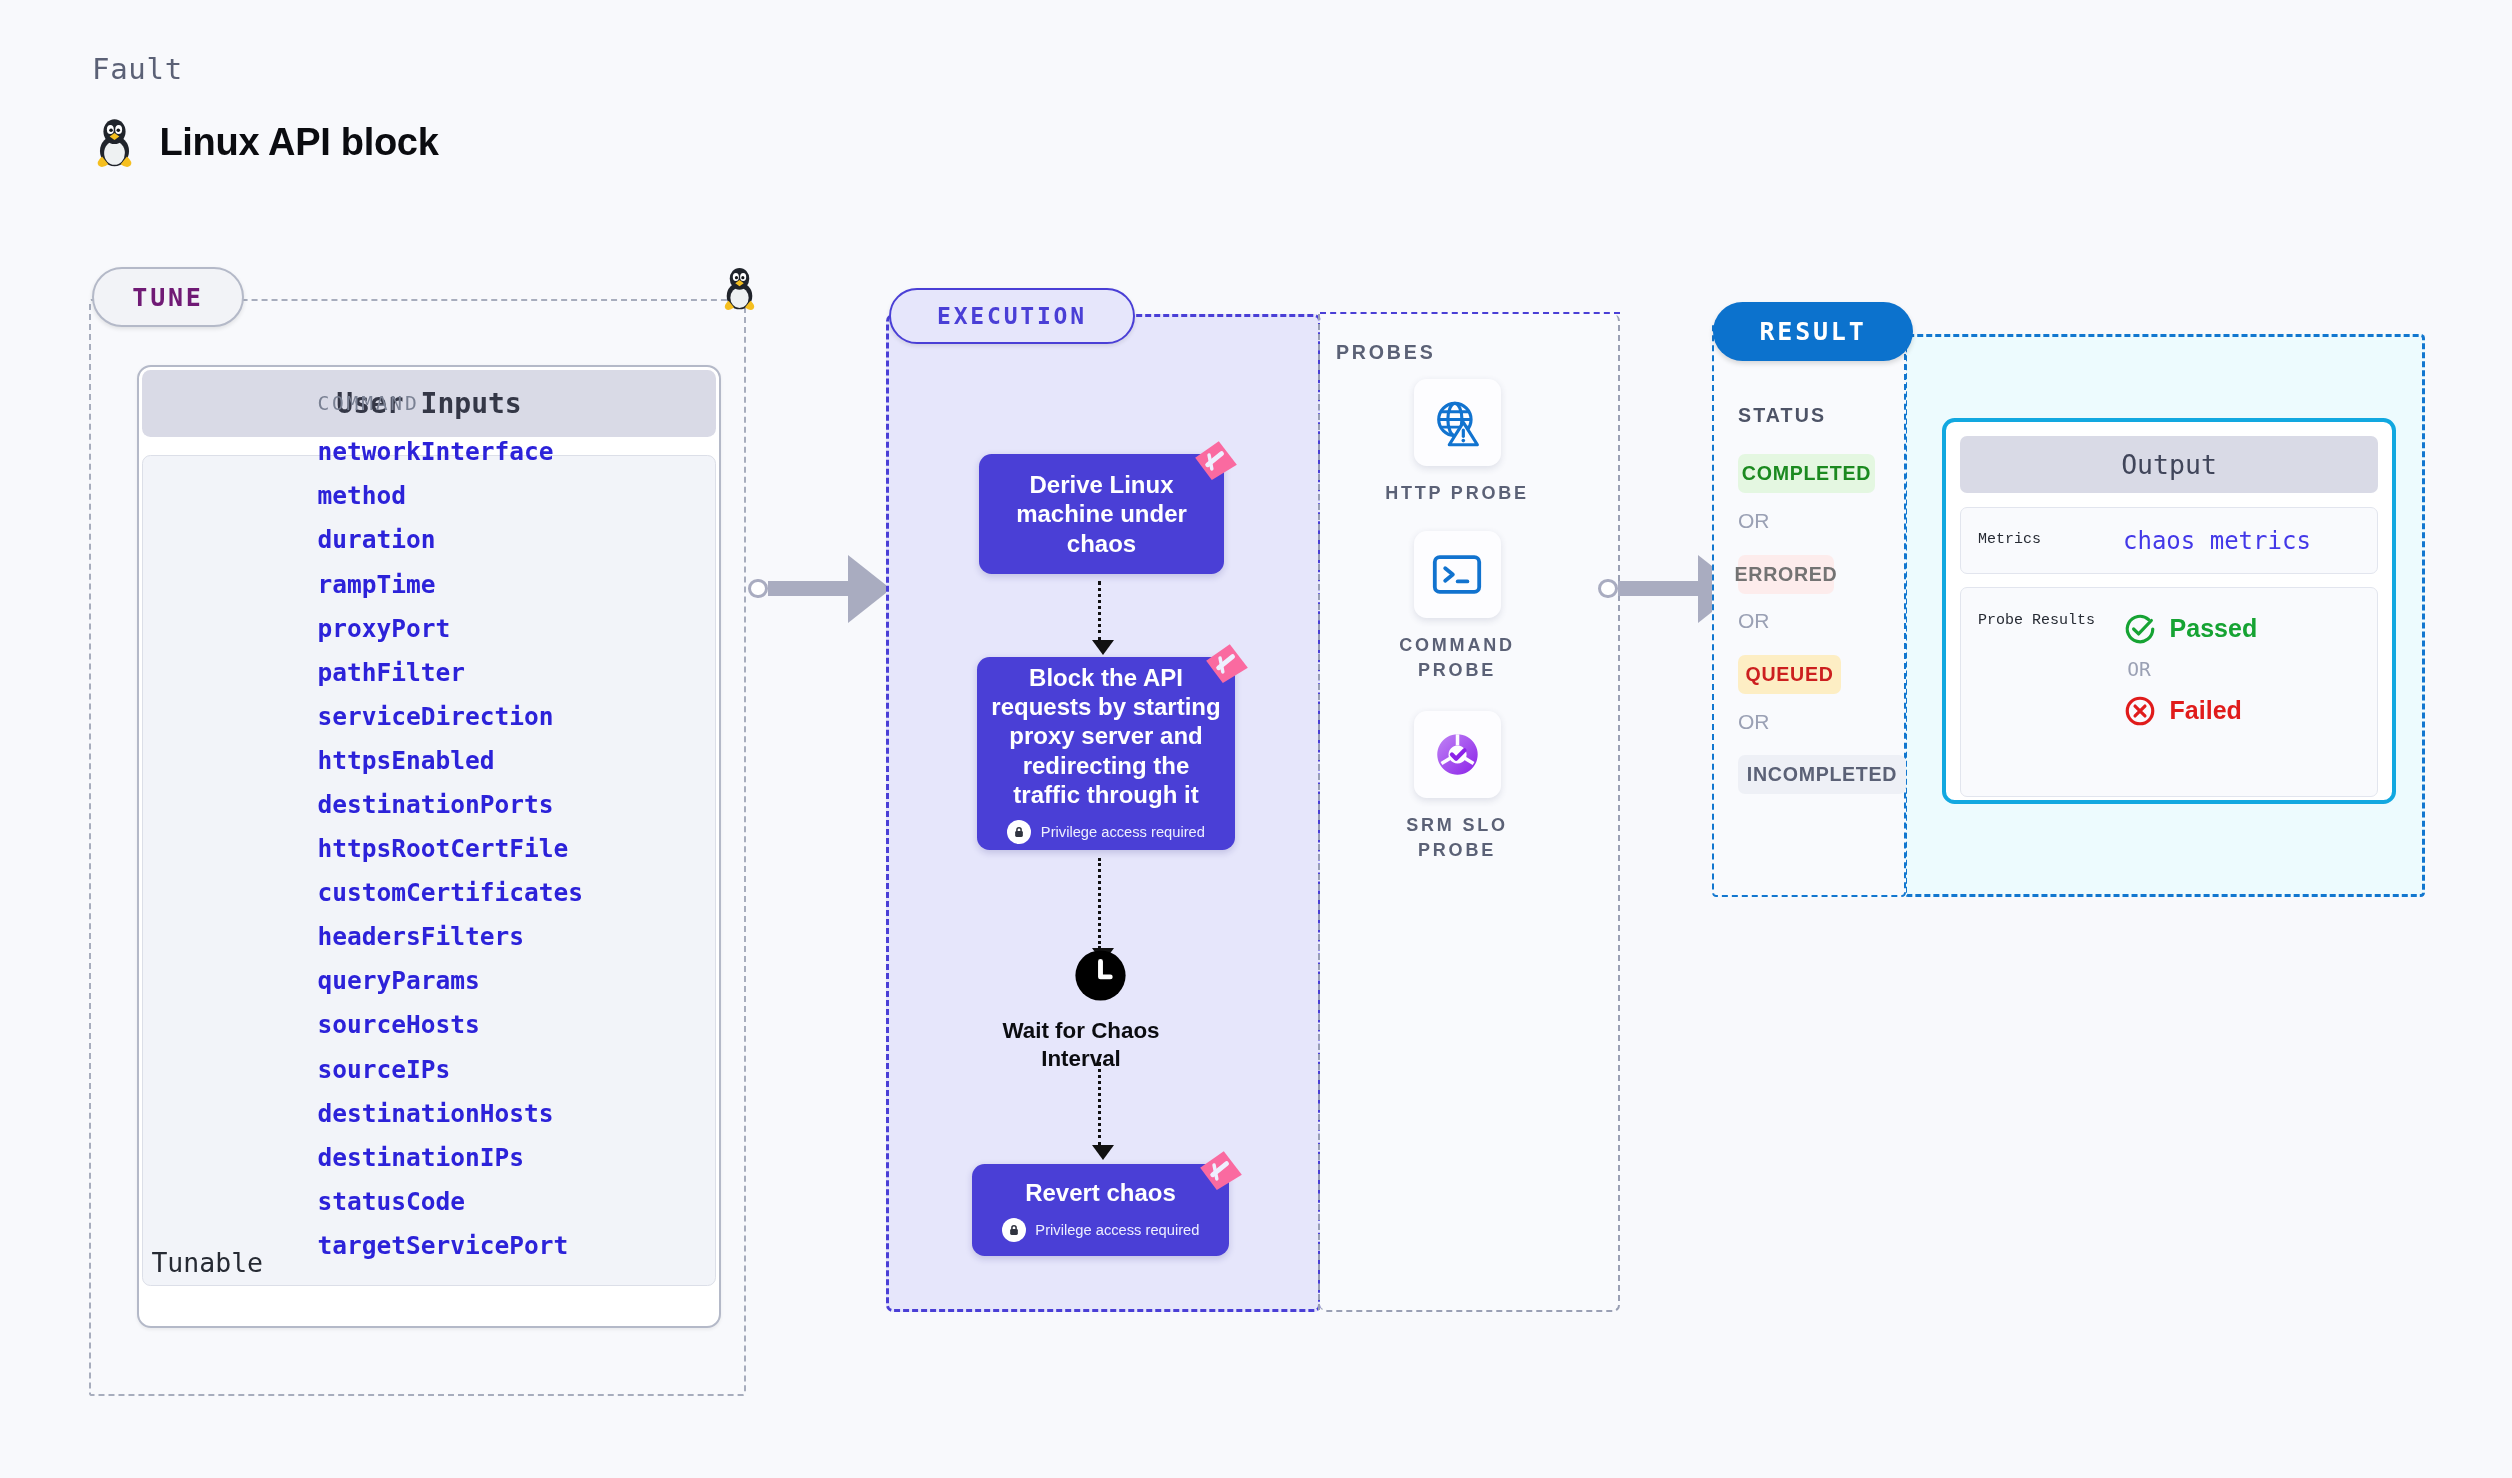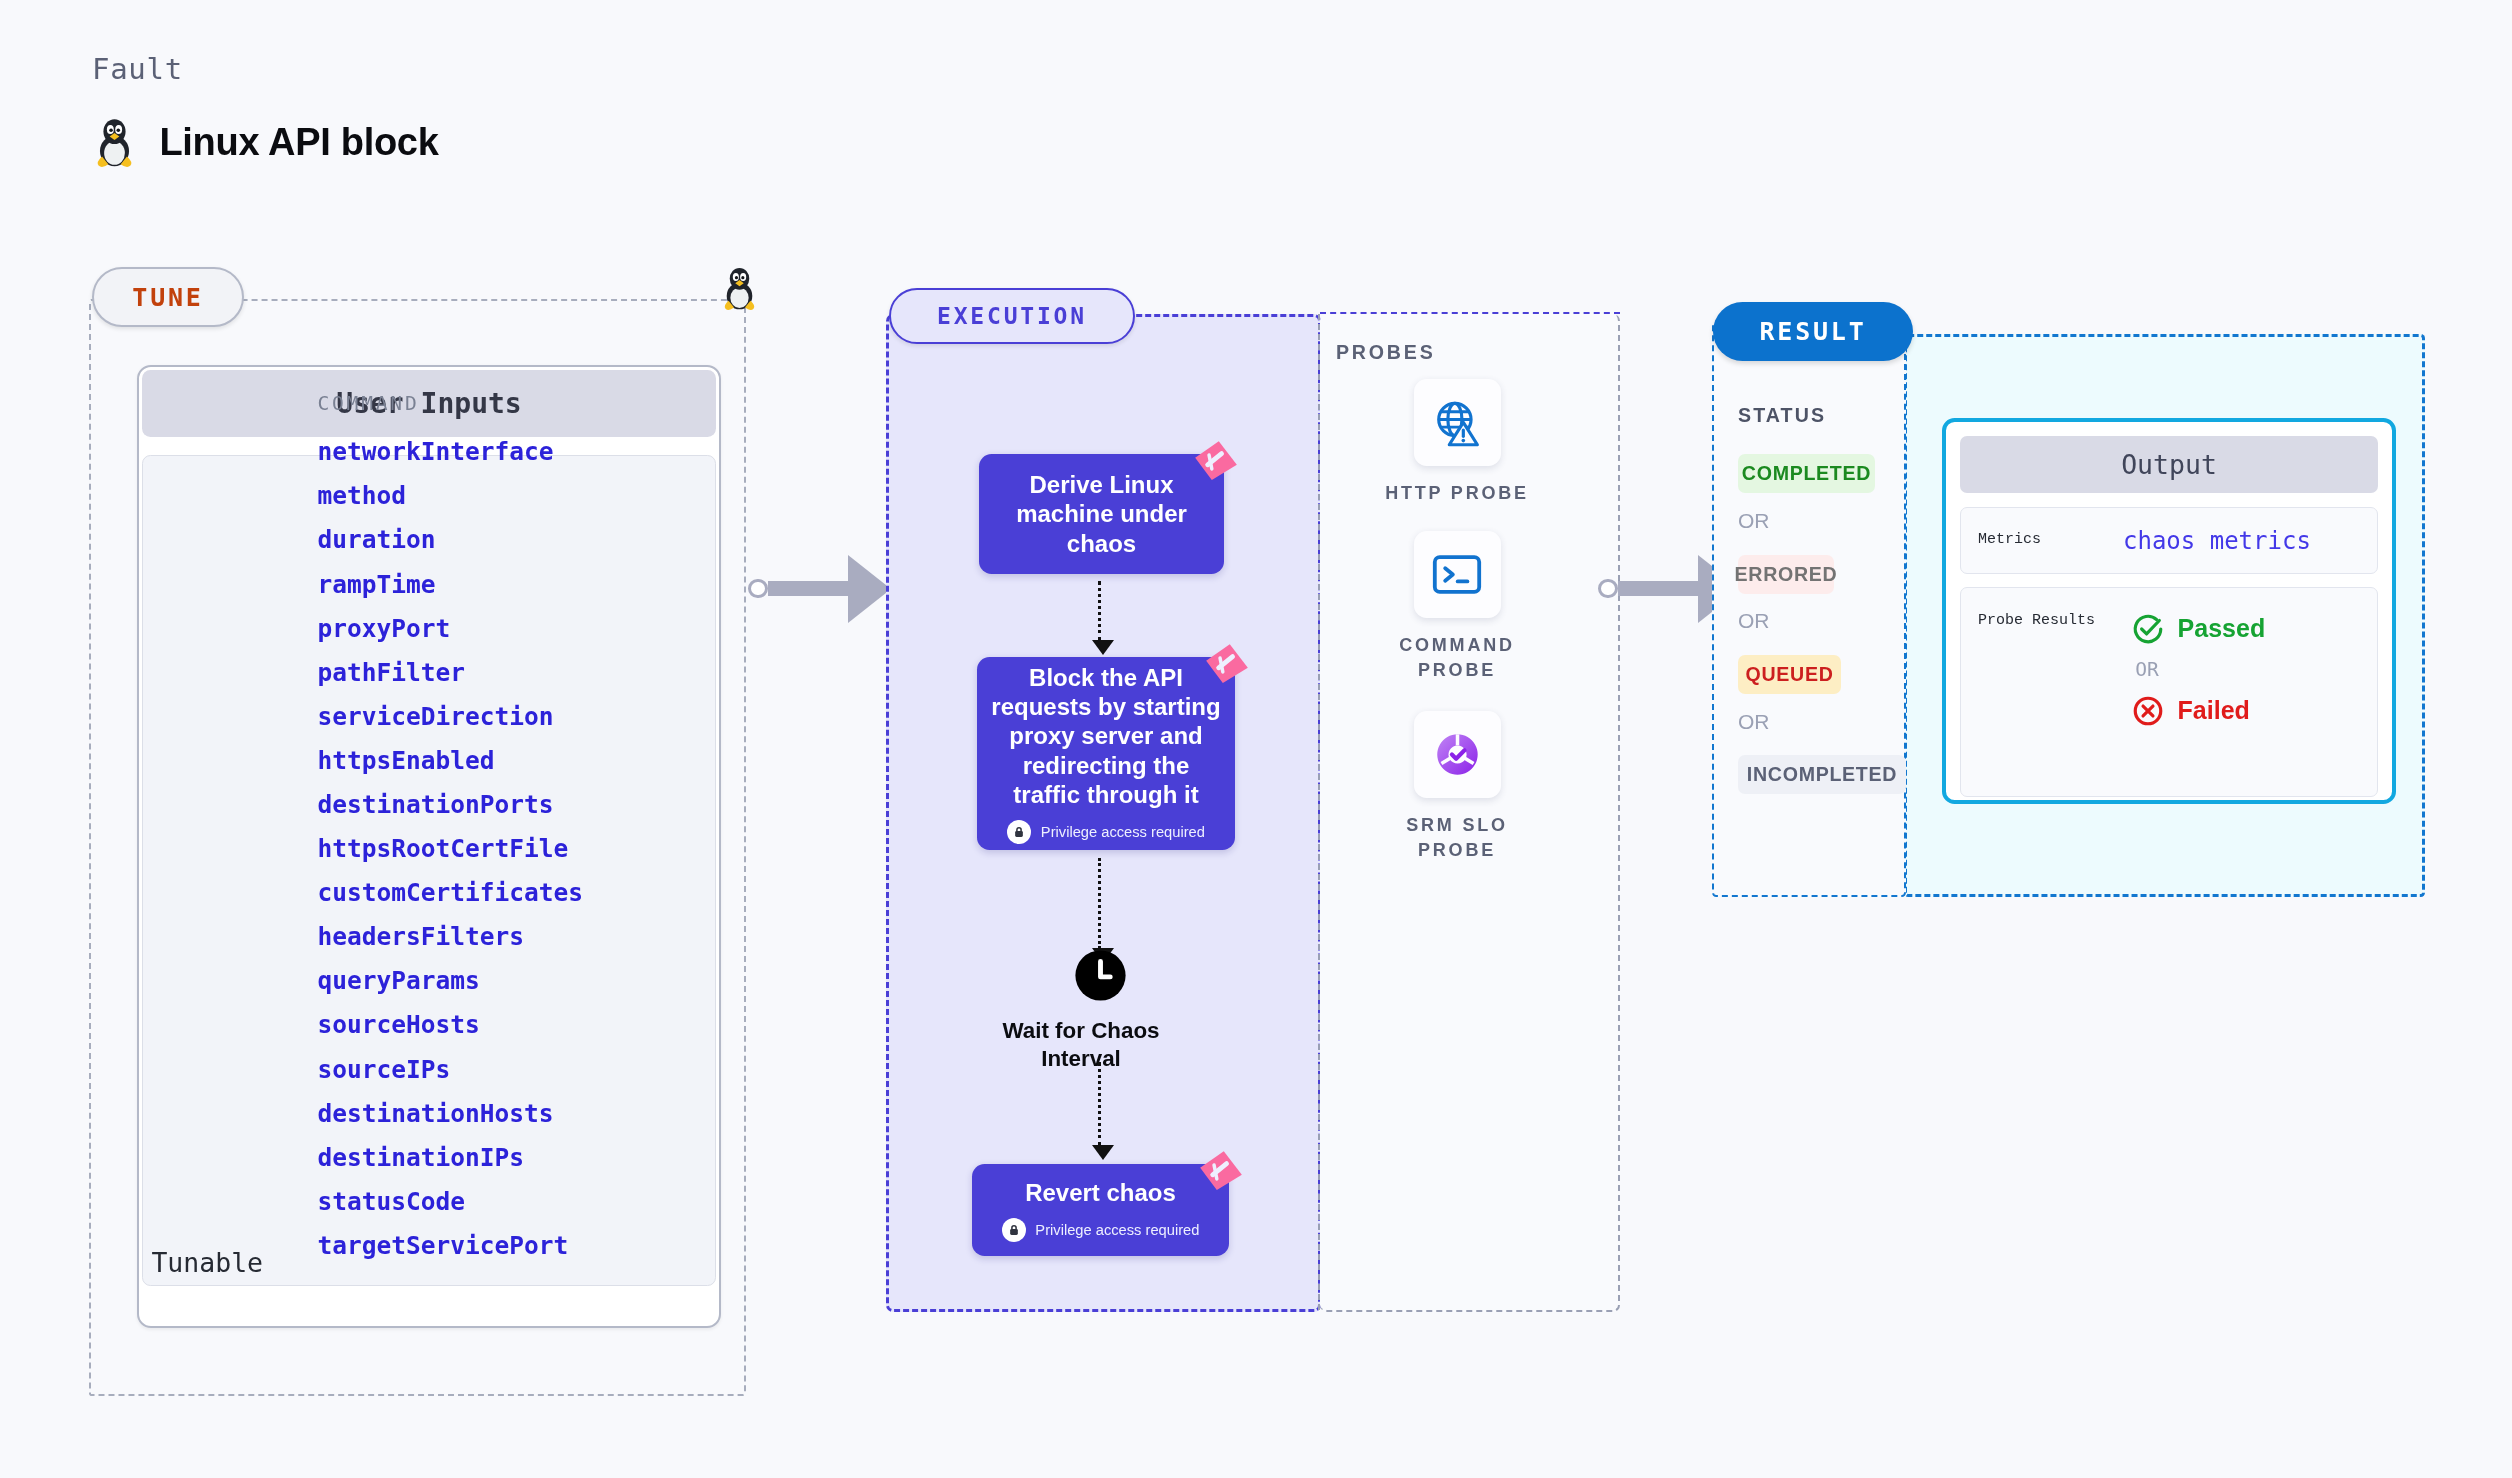--- a/index.html
+++ b/index.html
@@ -62,21 +62,21 @@
   }
 
   
   .pill{
     position:absolute; display:flex; align-items:center; justify-content:center;
     font-family:"DejaVu Sans Mono", monospace; font-weight:bold;
     letter-spacing:2.8px; border-radius:698px;
   }
   #tune-pill{
     left:92px; top:267px; width:152px; height:60px;
-    background:#f2f3f7; border:2.8px solid #b4b9c8; color:#c2410c;
+    background:#f2f3f7; border:2.8px solid #b4b9c8; color:#701a75;
     font-size:25px; box-shadow:0 2.1px 4.2px rgba(0,0,0,.10);
   }
   #exec-pill{
     left:889px; top:288px; width:246px; height:56px;
     background:#e6e6fb; border:2.8px solid #4a3fd6; color:#4a3fd6;
     font-size:23px; box-shadow:0 2.1px 4.2px rgba(0,0,0,.10);
   }
   #result-pill{
     left:1713px; top:302px; width:200px; height:59px;
     background:#0c72cd; color:#ffffff; font-size:25px;
@@ -247,21 +247,21 @@
     width:162px; flex:none; padding-left:17px;
     font-family:Liberation Mono, monospace; font-size:15px; color:#262a33;
     line-height:1.25;
   }
   #metrics-value{
     font-family:"DejaVu Sans Mono", monospace; font-size:24px; color:#4338e8;
   }
   #probe-results-row{
     margin-top:12.6px; height:210px; background:#f9fafd;
     border:1.4px solid #e2e5ee; border-radius:7px;
-    display:flex; align-items:flex-start; padding-top:24px;gap:8px;
+    display:flex; align-items:flex-start; padding-top:24px;
   }
   #probe-results-values{ flex:1; }
   .verdict{ display:flex; align-items:center; gap:12.6px; }
   .verdict-text{ font-size:25px; font-weight:bold; }
   #verdict-passed .verdict-text{ color:#16a333; }
   #verdict-failed .verdict-text{ color:#e01b1b; }
   #verdict-or{
     font-family:"DejaVu Sans Mono", monospace; font-size:19.6px;
     color:#9aa0b4; margin:12.6px 0 12.6px 4.2px;
   }

